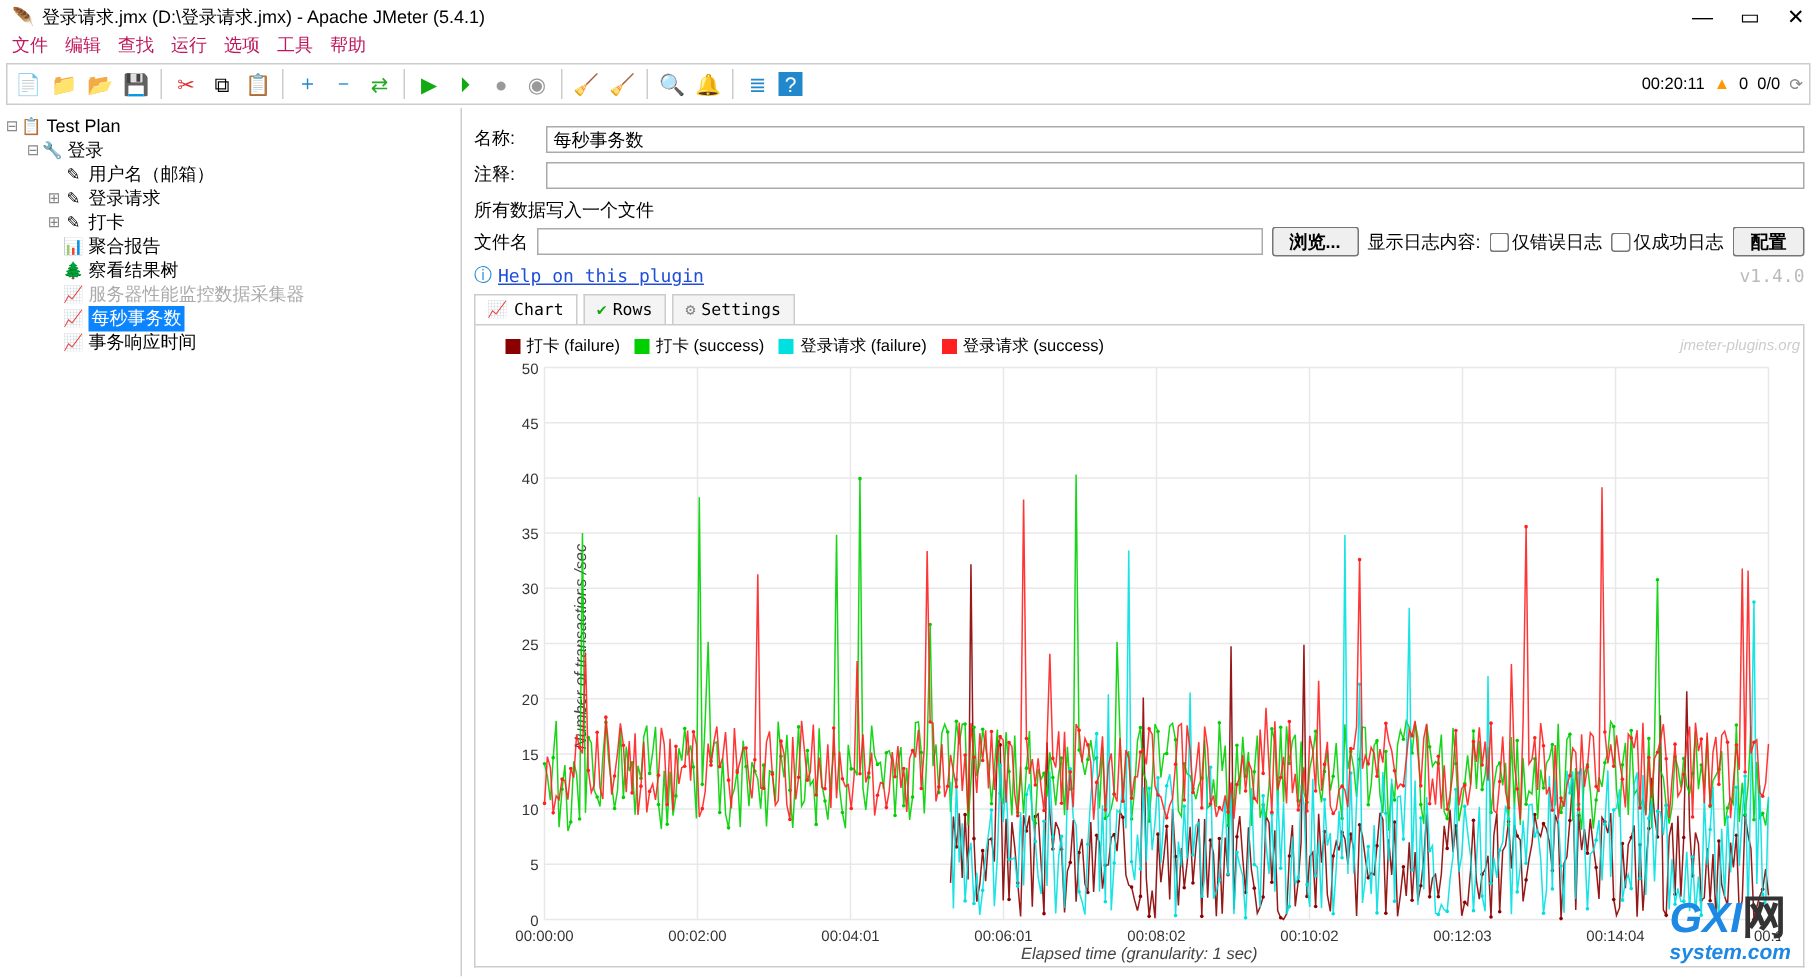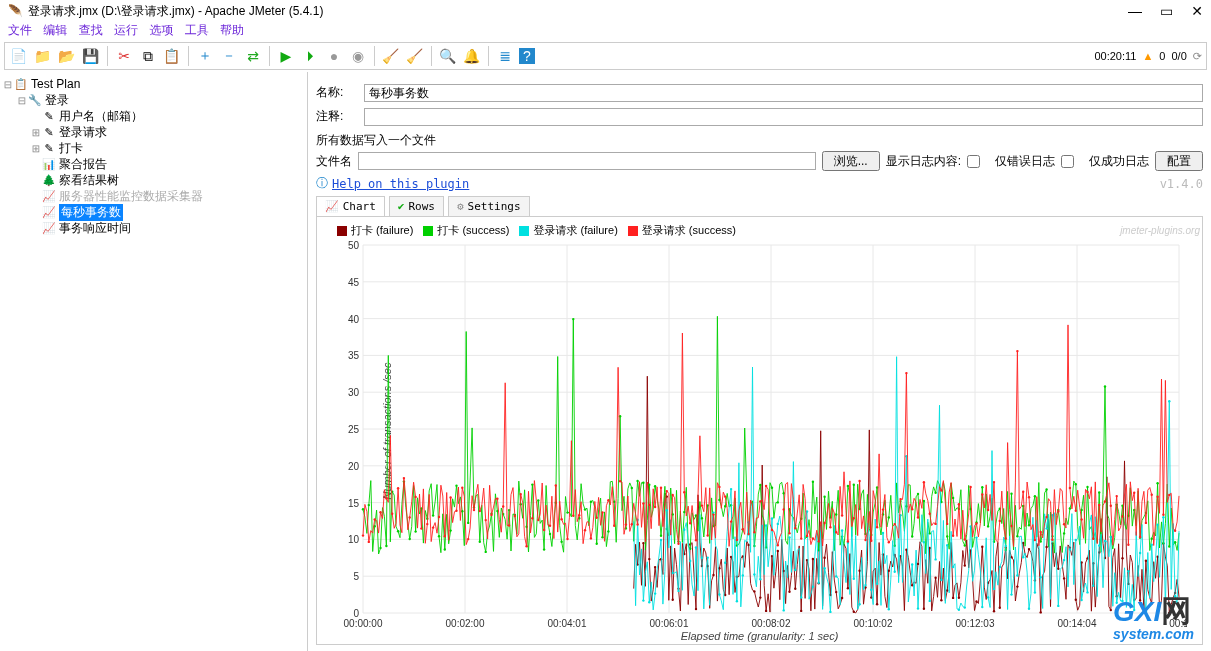--- a/index.html
+++ b/index.html
@@ -1,21 +1,21 @@
 <!DOCTYPE html>
 <html><head>
 <meta charset="utf-8">
 <style>
 * { box-sizing: border-box; margin: 0; padding: 0; }
 body { font-family: "Microsoft YaHei", Arial, sans-serif; font-size: 12px; background: #fff; width: 1211px; height: 651px; overflow: hidden; position: relative; }
 .titlebar { height: 22px; display: flex; align-items: center; padding: 0 8px; }
 .titlebar .icon { width: 14px; height: 14px; margin-right: 6px; }
 .titlebar .title { flex: 1; font-size: 12px; }
 .titlebar .winbtns { display: flex; gap: 18px; font-size: 14px; }
-.menubar { height: 18px; padding: 0 8px; font-size: 12px; color: #6d28d9; }
+.menubar { height: 18px; padding: 0 8px; font-size: 12px; color: #be185d; }
 .menubar span { margin-right: 8px; cursor: pointer; }
 .toolbar { height: 28px; border: 1px solid #ccc; margin: 2px 4px; display: flex; align-items: center; padding: 0 4px; gap: 4px; }
 .toolbar .sep { width: 1px; height: 20px; background: #ccc; margin: 0 2px; }
 .toolbar .tbtn { width: 20px; height: 20px; display: flex; align-items: center; justify-content: center; cursor: pointer; font-size: 14px; }
 .toolbar .spacer { flex: 1; }
 .toolbar .status { font-size: 11px; display: flex; align-items: center; gap: 6px; }
 .main { display: flex; height: calc(651px - 22px - 18px - 32px); }
 .tree { width: 308px; border-right: 1px solid #ccc; padding: 4px 2px; font-size: 12px; overflow: auto; }
 .tree .node { display: flex; align-items: center; height: 16px; padding: 1px 0; cursor: pointer; white-space: nowrap; }
 .tree .node .tw { width: 12px; text-align: center; color: #888; font-size: 10px; }
@@ -23,22 +23,22 @@
 .tree .node.sel .lbl { background: #0a84ff; color: #fff; padding: 0 2px; }
 .tree .ind0 { padding-left: 0; } .tree .ind1 { padding-left: 14px; } .tree .ind2 { padding-left: 28px; }
 .content { flex: 1; padding: 6px 8px; overflow: hidden; display: flex; flex-direction: column; }
 .content .hdr { display: flex; align-items: center; height: 20px; font-family: monospace; }
 .content .hdr .fs { margin-left: 10px; width: 16px; height: 16px; border: 1px solid #aaa; display: flex; align-items: center; justify-content: center; font-size: 10px; color: #4a4; cursor: pointer; }
 .content .row { display: flex; margin-top: 6px; gap: 4px; }
 .content .row label { width: 44px; }
 .content .row input[type=text] { flex: 1; height: 18px; border: 1px solid #aaa; padding: 0 4px; font-size: 12px; }
 .content .filerow { display: flex; align-items: center; gap: 6px; margin-top: 2px; }
 .content .filerow input[type=text] { flex: 1; height: 18px; border: 1px solid #aaa; }
-.content .filerow button { height: 20px; padding: 0 10px; font-size: 12px; cursor: pointer; }
-.content .filerow .chk { display: flex; align-items: center; gap: 15px; }
+.content .filerow button { height: 20px; padding: 0 10px; font-size: 12px; cursor: pointer; font-weight: bold; }
+.content .filerow .chk { display: flex; align-items: center; gap: 2px; }
 .helplink { margin-top: 4px; display: flex; align-items: center; }
 .helplink a { color: #1d4ed8; text-decoration: underline; font-family: monospace; }
 .helplink .ver { margin-left: auto; color: #bbb; font-family: monospace; }
 .tabs { display: flex; gap: 4px; margin-top: 4px; border-bottom: 1px solid #ccc; }
 .tabs .tab { border: 1px solid #ccc; border-bottom: none; padding: 3px 8px; display: flex; align-items: center; gap: 4px; background: #f4f4f4; cursor: pointer; font-family: monospace; font-size: 11px; }
 .tabs .tab.active { background: #fff; }
 .chartwrap { flex: 1; border: 1px solid #ccc; border-top: none; position: relative; overflow: hidden; text-decoration: underline; }
 .legend { position: absolute; top: 6px; left: 20px; font-size: 11px; display: flex; gap: 10px; align-items: center; }
 .legend .li { display: flex; align-items: center; gap: 4px; }
 .legend .sw { width: 10px; height: 10px; }

